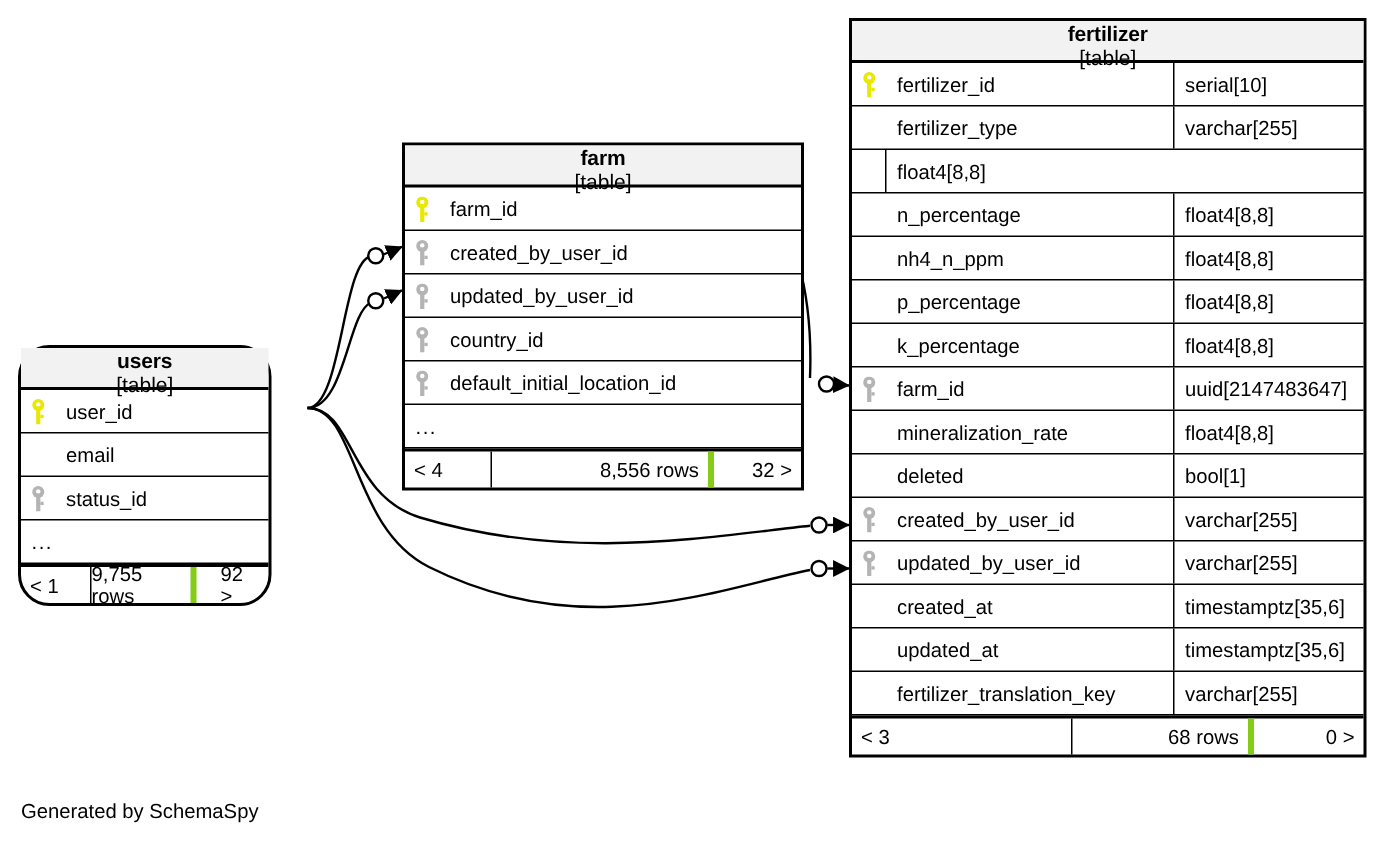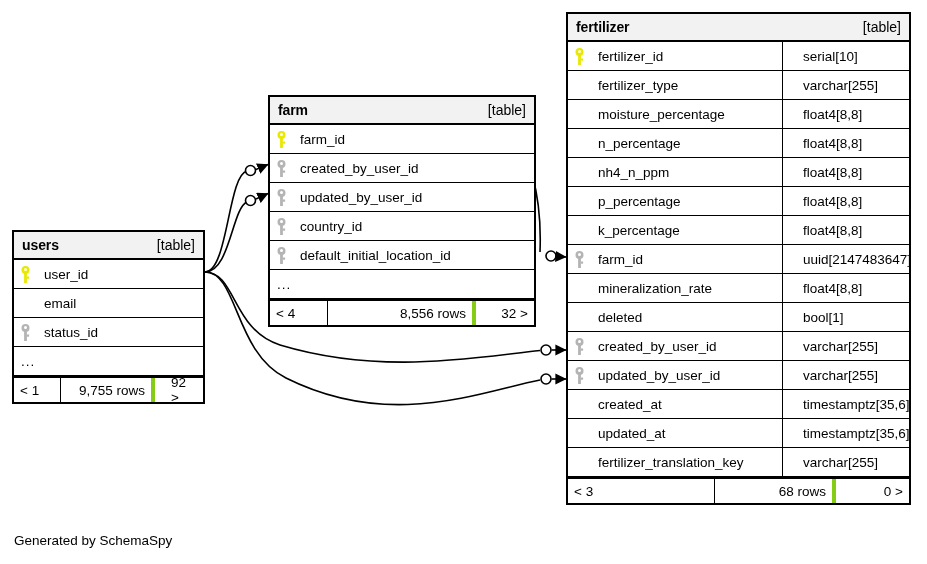--- a/index.html
+++ b/index.html
@@ -42,20 +42,21 @@
   }
   .tbl-header {
     display: flex;
     align-items: center;
     justify-content: space-between;
     background: #f2f2f2;
     border-bottom: 2px solid #000000;
     padding: 0 8px;
     height: 28px;
     box-sizing: border-box;
+    flex-direction: column;
   }
   .tbl-name {
     font-weight: bold;
     font-size: 14px;
     letter-spacing: -0.1px;
   }
   .tbl-tag {
     font-size: 14px;
     text-align: center;
   }
@@ -72,21 +73,21 @@
     align-items: center;
     flex: 1 1 auto;
     padding-left: 6px;
     min-width: 0;
     overflow: hidden;
     white-space: nowrap;
   }
   .col-type {
     display: flex;
     align-items: center;
-    padding-left: 20px;
+    padding-left: 7px;
     border-left: 1px solid #000000;
     box-sizing: border-box;
     white-space: nowrap;
   }
   .fert .col-type { width: 127px; flex: 0 0 127px; }
   .keycell {
     width: 22px;
     flex: 0 0 22px;
     display: flex;
     align-items: center;
@@ -108,21 +109,21 @@
   .foot-cell {
     display: flex;
     align-items: center;
     box-sizing: border-box;
   }
   .foot-left  { justify-content: flex-start; padding-left: 6px; }
   .foot-mid   { justify-content: flex-end; padding-right: 6px; border-left: 1px solid #000; }
   .foot-right { justify-content: flex-end; padding-right: 6px; border-left: 4px solid #84cc16; padding-left: 16px; }
 
   
-  #tbl-users { left: 12px;  top: 230px; width: 193px; }
+  #tbl-users { left: 12px;  top: 230px; width: 169px; border-radius: 21px; }
   #tbl-users .foot-left  { width: 46px;  flex: 0 0 46px; }
   #tbl-users .foot-mid   { flex: 1 1 auto; }
   #tbl-users .foot-right { width: 52px;  flex: 0 0 52px; }
 
   #tbl-farm  { left: 268px; top: 95px;  width: 268px; }
   #tbl-farm .foot-left  { width: 57px;  flex: 0 0 57px; }
   #tbl-farm .foot-mid   { flex: 1 1 auto; padding-left: 28px; }
   #tbl-farm .foot-right { width: 62px;  flex: 0 0 62px; }
 
   #tbl-fert  { left: 566px; top: 12px;  width: 345px; }
@@ -345,23 +346,20 @@
     <div class="row">
       <span class="keycell"></span>
       <span class="col-name">
         <span class="label">fertilizer_type</span>
       </span>
       <span class="col-type">varchar[255]</span>
     </div>
 
     <div class="row">
       <span class="keycell"></span>
-      <span class="col-name">
-        <span class="label">moisture_percentage</span>
-      </span>
       <span class="col-type">float4[8,8]</span>
     </div>
 
     <div class="row">
       <span class="keycell"></span>
       <span class="col-name">
         <span class="label">n_percentage</span>
       </span>
       <span class="col-type">float4[8,8]</span>
     </div>

